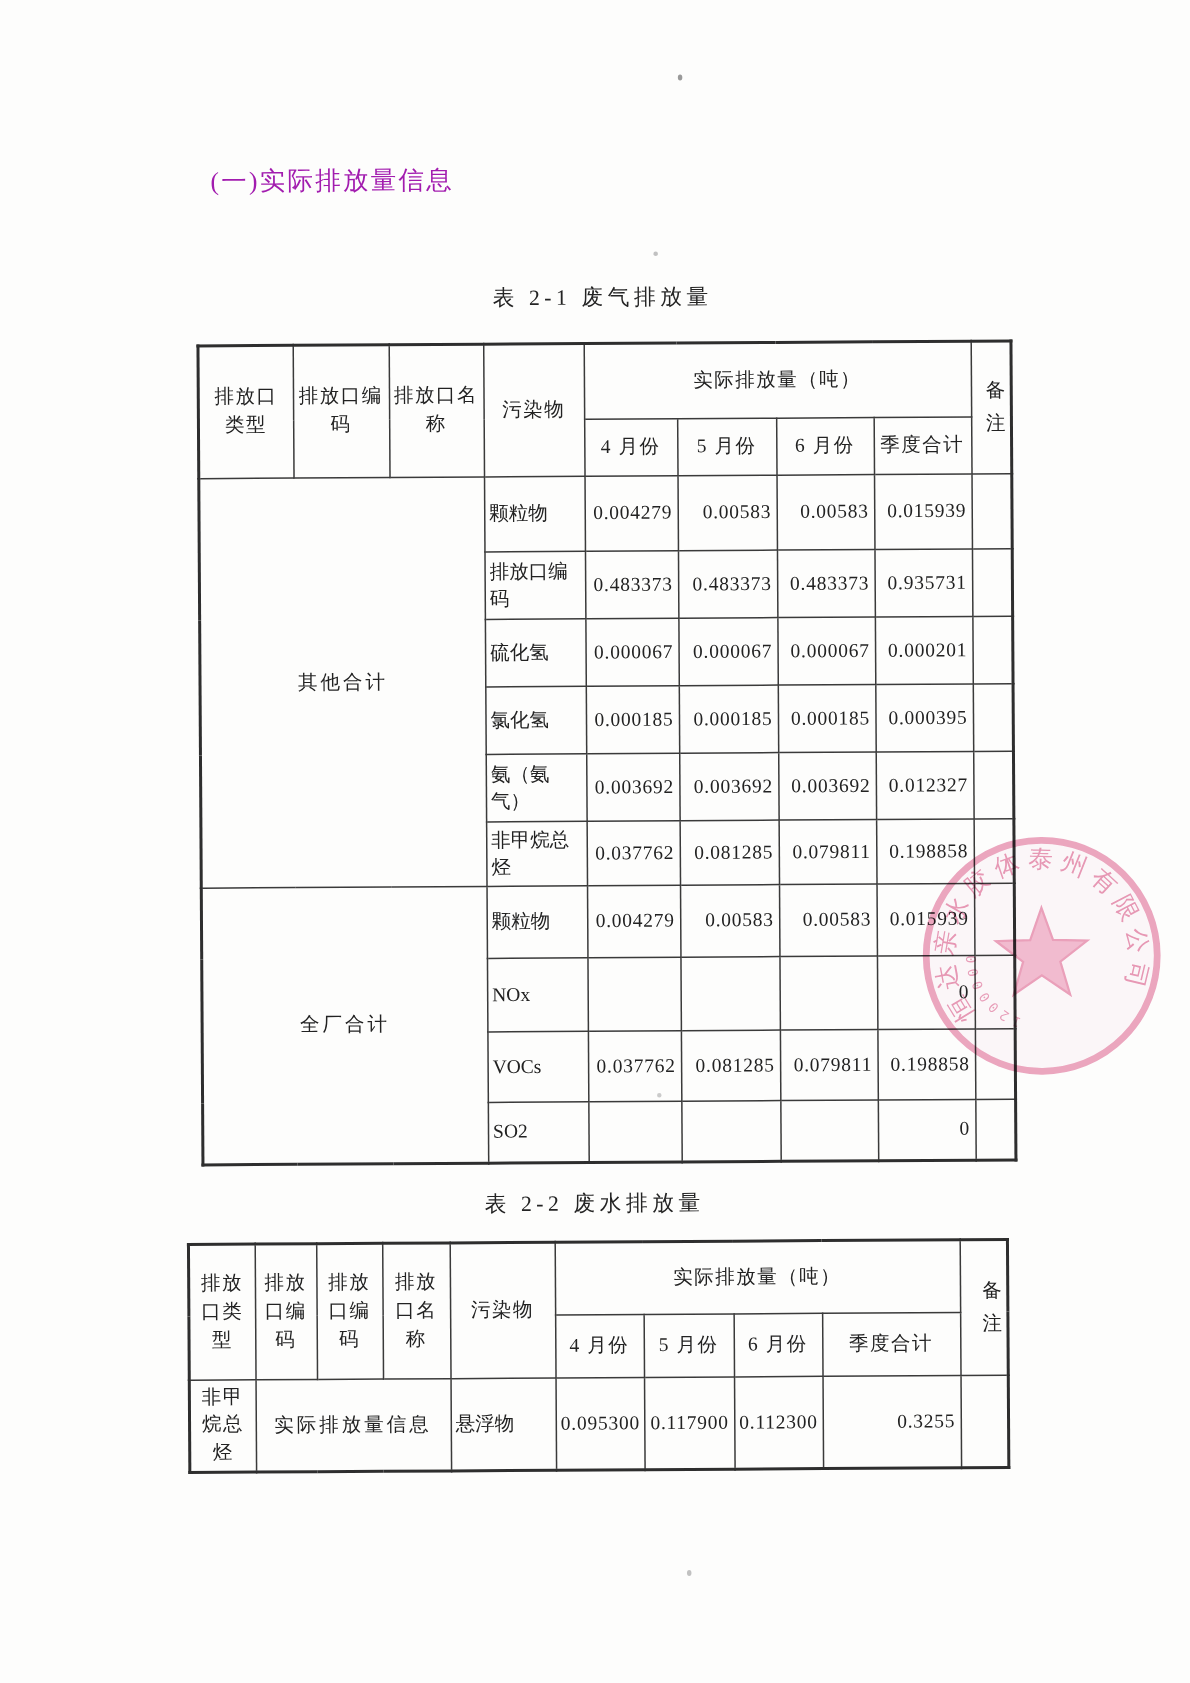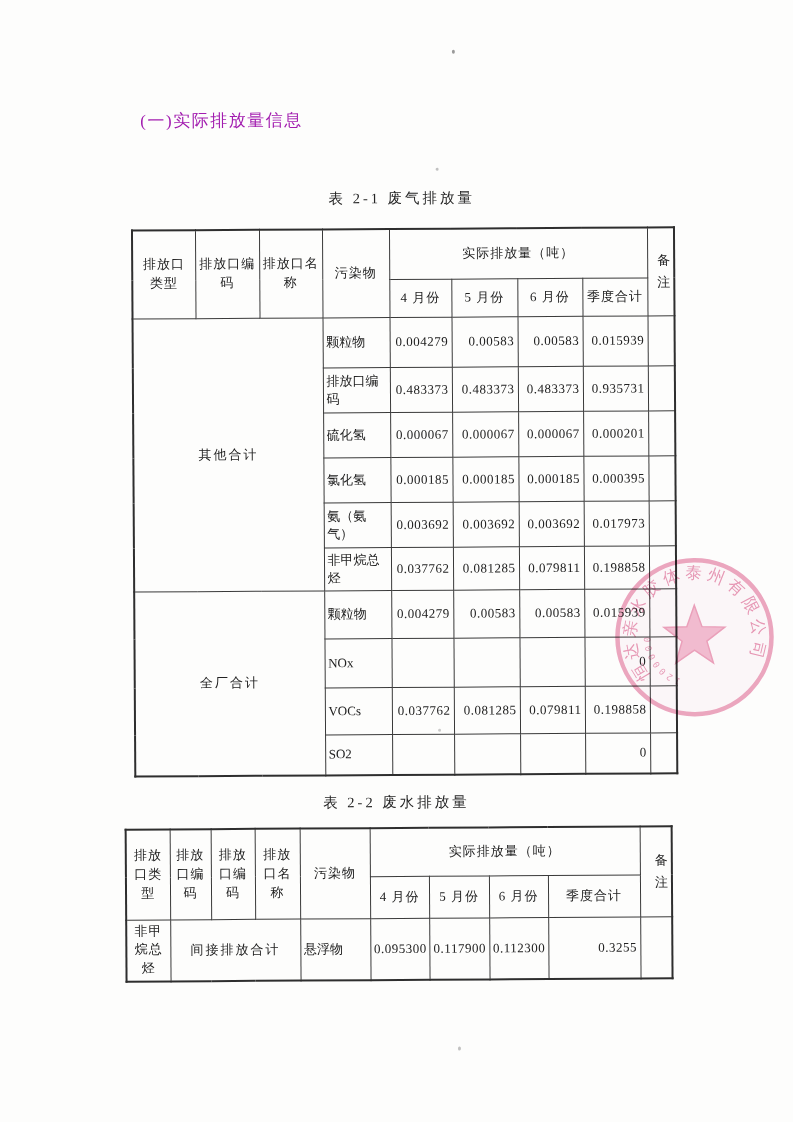--- a/index.html
+++ b/index.html
@@ -131,21 +131,21 @@
           <td class="val">0.000185</td>
           <td class="val">0.000185</td>
           <td class="val">0.000395</td>
           <td class="rem"></td>
         </tr>
         <tr style="height:45px">
           <td class="pol">氨（氨气）</td>
           <td class="val">0.003692</td>
           <td class="val">0.003692</td>
           <td class="val">0.003692</td>
-          <td class="val">0.017973</td>
+          <td class="val">0.012327</td>
           <td class="rem"></td>
         </tr>
         <tr style="height:43px">
           <td class="pol">非甲烷总烃</td>
           <td class="val">0.037762</td>
           <td class="val">0.081285</td>
           <td class="val">0.079811</td>
           <td class="val">0.198858</td>
           <td class="rem"></td>
         </tr>
@@ -212,21 +212,21 @@
           <td class="vhd" rowspan="2">备注</td>
         </tr>
         <tr style="height:42px">
           <td class="hd">4 月份</td>
           <td class="hd">5 月份</td>
           <td class="hd">6 月份</td>
           <td class="hd">季度合计</td>
         </tr>
         <tr style="height:50px">
           <td class="hd">非甲烷总烃</td>
-          <td class="grp" colspan="3">间接排放合计</td>
+          <td class="grp" colspan="3">实际排放量信息</td>
           <td class="pol">悬浮物</td>
           <td class="val">0.095300</td>
           <td class="val">0.117900</td>
           <td class="val">0.112300</td>
           <td class="val">0.3255</td>
           <td class="rem"></td>
         </tr>
       </tbody>
     </table>
 

